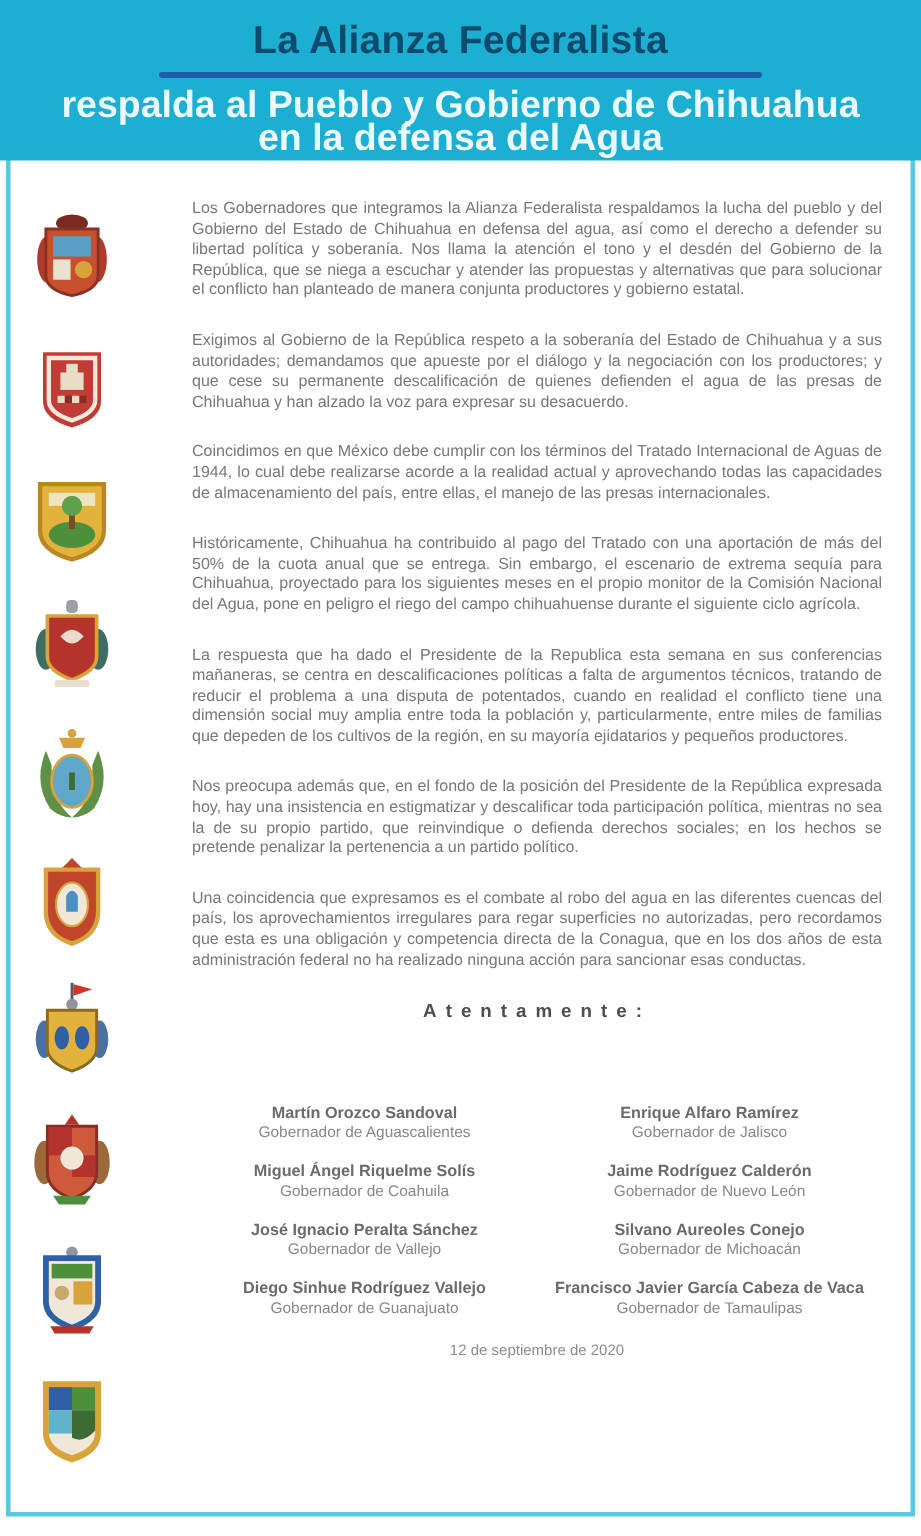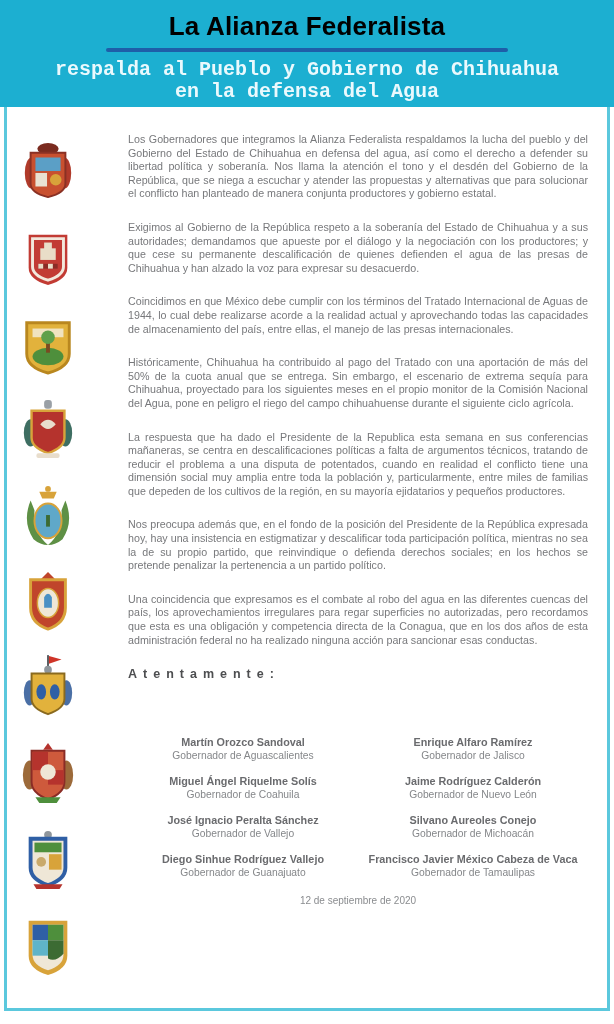--- a/index.html
+++ b/index.html
@@ -28,38 +28,37 @@
   .band {
     position: absolute;
     top: 0; left: 0; right: 0;
     height: 107px;
     background: #1cafd1;
     z-index: 3;
     text-align: center;
     padding-top: 11px;
   }
   .band h1 {
-    color: #000000;
+    color: #0c4a6e;
     font-size: 26px;
     font-weight: bold;
     letter-spacing: 0.2px;
   }
   .rule {
     width: 402px;
     height: 4px;
     background: #1e5ea8;
     margin: 6px auto 7px auto;
     border-radius: 2px;
   }
   .subtitle {
     color: #eaf9fd;
-    font-size: 20px;
+    font-size: 25px;
     font-weight: bold;
     line-height: 22px;
-    font-family: Liberation Mono, monospace;
   }
 
   .content {
     position: absolute;
     top: 107px; left: 0; right: 0; bottom: 13px;
     display: flex;
     z-index: 1;
   }
 
   
@@ -85,20 +84,21 @@
   }
   .text-col p {
     font-size: 10.7px;
     line-height: 13.6px;
     color: #77787b;
     text-align: justify;
     margin-bottom: 20px;
   }
 
   .salutation {
+    text-align: center;
     font-weight: bold;
     font-size: 12.5px;
     letter-spacing: 6px;
     color: #4d4e50;
     margin: 15px 0 15px 0;
   }
 
   .sig-grid { display: flex; }
   .sig-col { width: 50%; text-align: center; margin-top: 40px; }
   .sig-entry { margin-bottom: 13px; }
@@ -295,21 +295,21 @@
           </div>
           <div class="sig-entry">
             <div class="sig-name">Jaime Rodríguez Calderón</div>
             <div class="sig-role">Gobernador de Nuevo León</div>
           </div>
           <div class="sig-entry">
             <div class="sig-name">Silvano Aureoles Conejo</div>
             <div class="sig-role">Gobernador de Michoacán</div>
           </div>
           <div class="sig-entry">
-            <div class="sig-name">Francisco Javier México Cabeza de Vaca</div>
+            <div class="sig-name">Francisco Javier García Cabeza de Vaca</div>
             <div class="sig-role">Gobernador de Tamaulipas</div>
           </div>
         </div>
       </div>
 
       <div class="date">12 de septiembre de 2020</div>
 
     </main>
   </div>
 </div>

